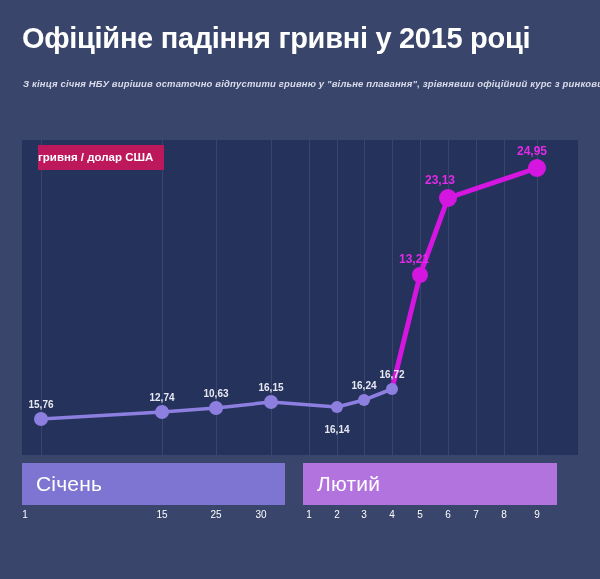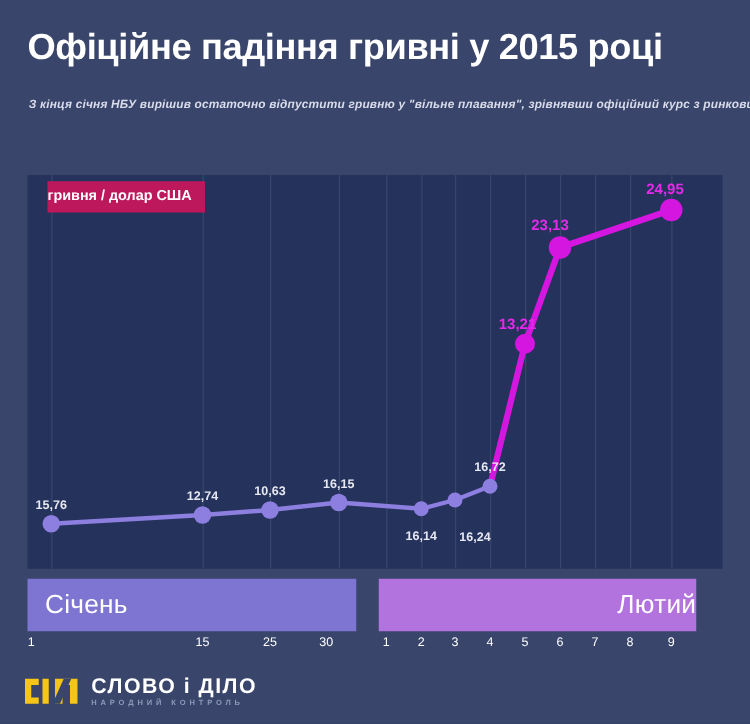--- a/index.html
+++ b/index.html
@@ -238,35 +238,35 @@
         <circle cx="426" cy="58" r="9" fill="#d416e0"></circle>
         <circle cx="515" cy="28" r="9" fill="#d416e0"></circle>
       </svg>
 
     <div id="point-labels">
         <div class="pt-label light" style="left: 19px; top: 259px;">15,76</div>
         <div class="pt-label light" style="left: 140px; top: 252px;">12,74</div>
         <div class="pt-label light" style="left: 194px; top: 248px;">10,63</div>
         <div class="pt-label light" style="left: 249px; top: 242px;">16,15</div>
         <div class="pt-label light" style="left: 315px; top: 247px; margin-top: 37px;">16,14</div>
-        <div class="pt-label light" style="left: 358px; top: 240px; margin-top: 45px;">16,24</div>
+        <div class="pt-label light" style="left: 342px; top: 240px;">16,24</div>
         <div class="pt-label light" style="left: 370px; top: 229px;">16,72</div>
         <div class="pt-label accent" style="left: 392px; top: 112px;">13,21</div>
         <div class="pt-label accent" style="left: 418px; top: 33px;">23,13</div>
         <div class="pt-label accent" style="left: 510px; top: 4px;">24,95</div>
       </div>
 
     <div class="legend-badge">гривня / долар США</div>
   </div>
 
   <div class="months" id="month-bands">
       <div class="month-band month-jan" style="left: 0px; width: 263px; background: rgb(126, 116, 210);">
         <span>Січень</span>
       </div>
-      <div class="month-band month-feb" style="left: 281px; width: 254px; background: rgb(178, 115, 222); justify-content: flex-end;">
+      <div class="month-band month-feb" style="left: 281px; width: 254px; background: rgb(178, 115, 222);">
         <span>Лютий</span>
       </div>
     </div>
 
   <div class="ticks" id="day-ticks">
       <div class="tick" style="left: 3px;">1</div>
       <div class="tick" style="left: 140px;">15</div>
       <div class="tick" style="left: 194px;">25</div>
       <div class="tick" style="left: 239px;">30</div>
       <div class="tick" style="left: 287px;">1</div>
@@ -274,27 +274,15 @@
       <div class="tick" style="left: 342px;">3</div>
       <div class="tick" style="left: 370px;">4</div>
       <div class="tick" style="left: 398px;">5</div>
       <div class="tick" style="left: 426px;">6</div>
       <div class="tick" style="left: 454px;">7</div>
       <div class="tick" style="left: 482px;">8</div>
       <div class="tick" style="left: 515px;">9</div>
     </div>
 
   <div class="footer">
-    <div class="logo">
-      <svg class="logo-mark" viewBox="0 0 46 24">
-        <path d="M13 2 L2 2 L2 22 L13 22 L13 17 L7 17 L7 7 L13 7 Z" fill="#f5c518"></path>
-        <rect x="16" y="2" width="5" height="20" fill="#f5c518"></rect>
-        <path d="M26 22 L26 2 L44 2 L44 22 L38 22 L38 7 L32 7 L32 22 Z" fill="#f5c518"></path>
-        <path d="M24 22 L33 2 L39 2 L30 22 Z" fill="#39456b"></path>
-      </svg>
-      <div class="logo-text">
-        <div class="logo-main">СЛОВО і ДІЛО</div>
-        <div class="logo-sub">НАРОДНИЙ КОНТРОЛЬ</div>
-      </div>
-    </div>
   </div>
 
 </div>
 
 </body></html>

